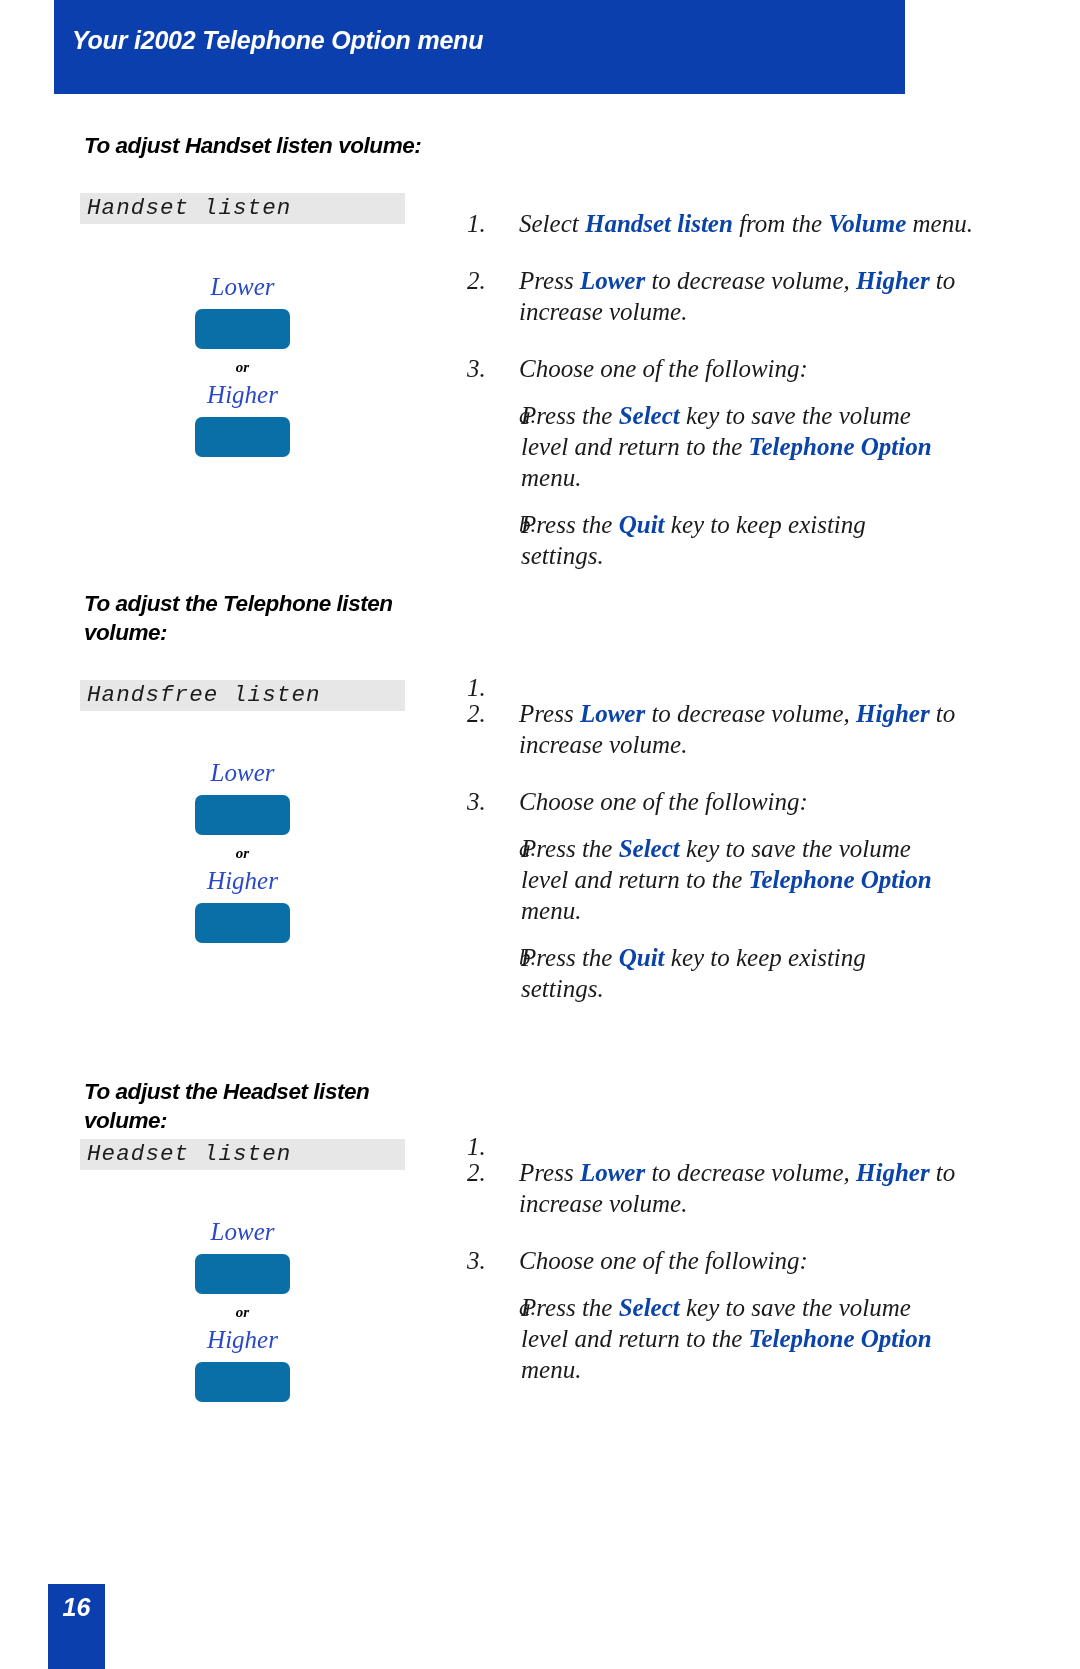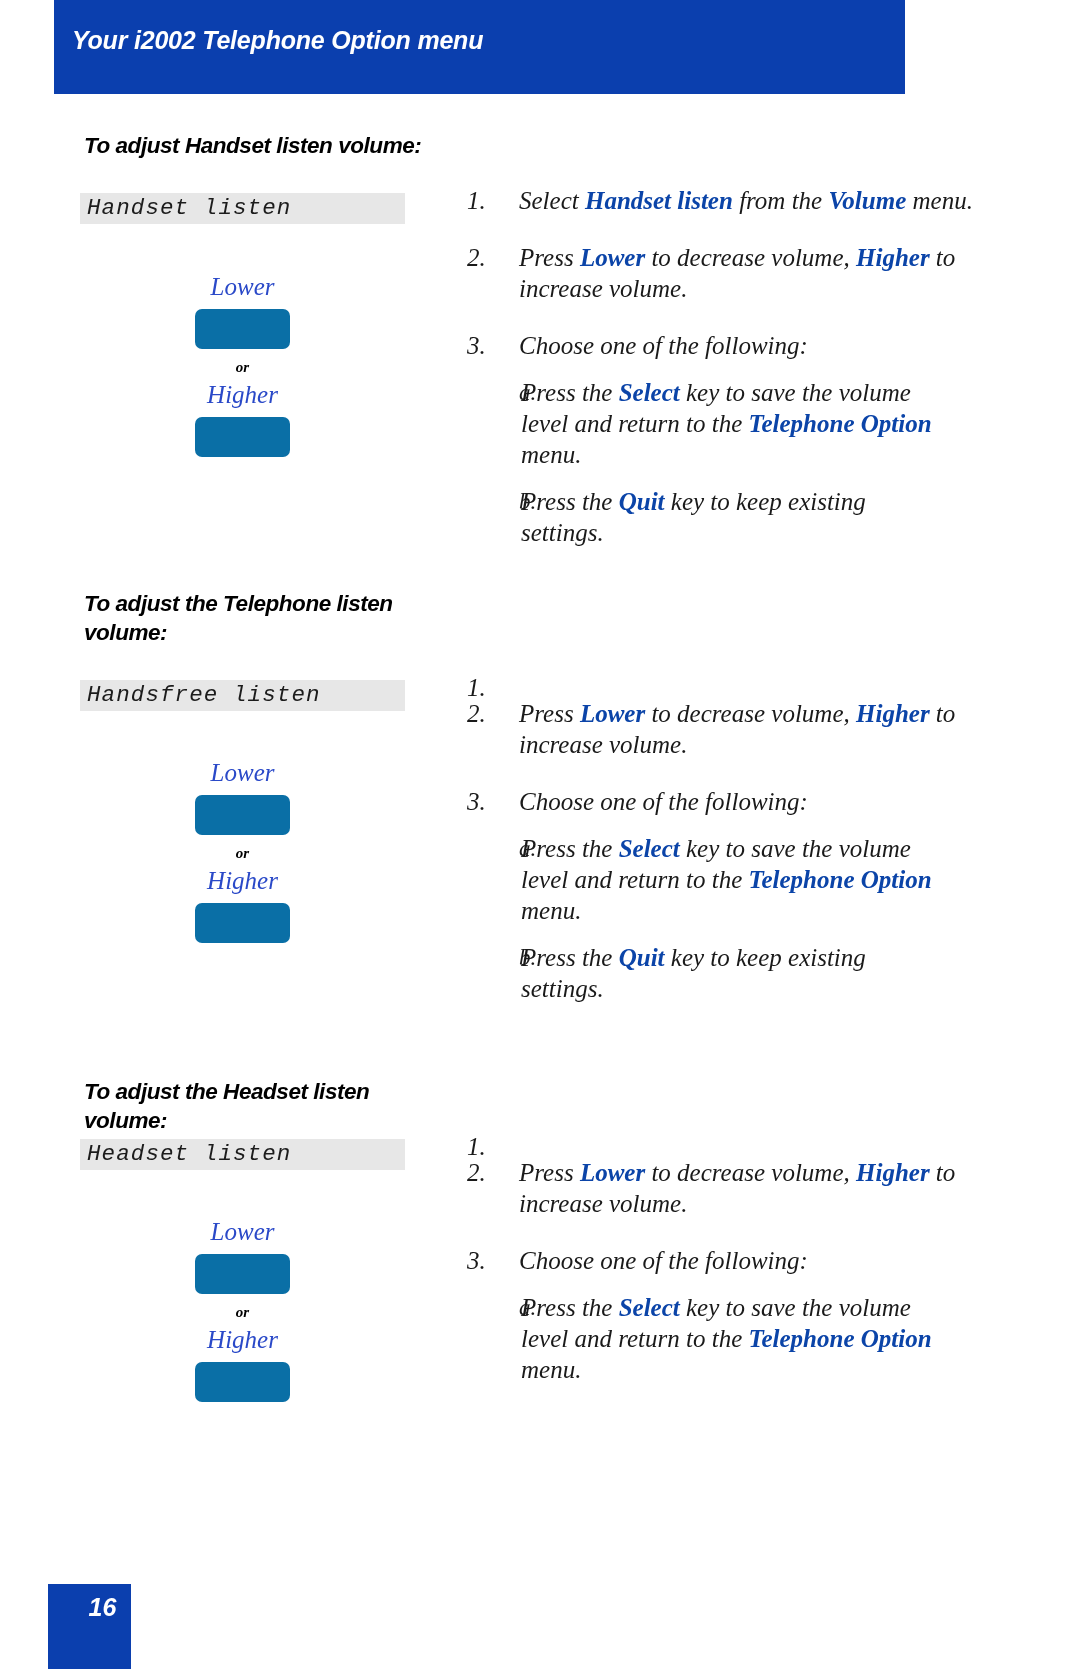--- a/index.html
+++ b/index.html
@@ -155,21 +155,20 @@
   }
 
   
   .page-number-box {
     position: absolute;
     left: 36px;
     top: 1584px;
     width: 57px;
     height: 85px;
     background: #0b3fae;
-    padding-left: 26px;
   }
   .page-number {
     color: #ffffff;
     font-family: "Liberation Sans", sans-serif;
     font-weight: bold;
     font-size: 25px;
     text-align: center;
     line-height: 46px;
   }
 </style>
@@ -189,21 +188,21 @@
         <div class="key-stack" style="top: 272px;">
           <div class="key-label">Lower</div>
           <div class="key-button"></div>
           <div class="or-text">or</div>
           <div class="key-label higher">Higher</div>
           <div class="key-button"></div>
         </div>
         <div class="right-col" style="top: 185px; left: 455px;">
           <div class="step">
             <div class="step-num">1.</div>
-            <div class="step-body" style="width: 470px;">Select <b class="kw">Handset listen</b> from the <b class="kw">Volume</b> menu.</div>
+            <div class="step-body" style="width: 470px; margin-top: 23px;">Select <b class="kw">Handset listen</b> from the <b class="kw">Volume</b> menu.</div>
           </div>
           <div class="step" style="margin-top: 26px;">
             <div class="step-num">2.</div>
             <div class="step-body" style="width: 470px;">Press <b class="kw">Lower</b> to decrease volume, <b class="kw">Higher</b> to increase volume.</div>
           </div>
           <div class="step" style="margin-top: 26px;">
             <div class="step-num">3.</div>
             <div class="step-body" style="width: 470px;">Choose one of the following:</div>
           </div>
           <div class="step substep" style="margin-top: 16px;">

